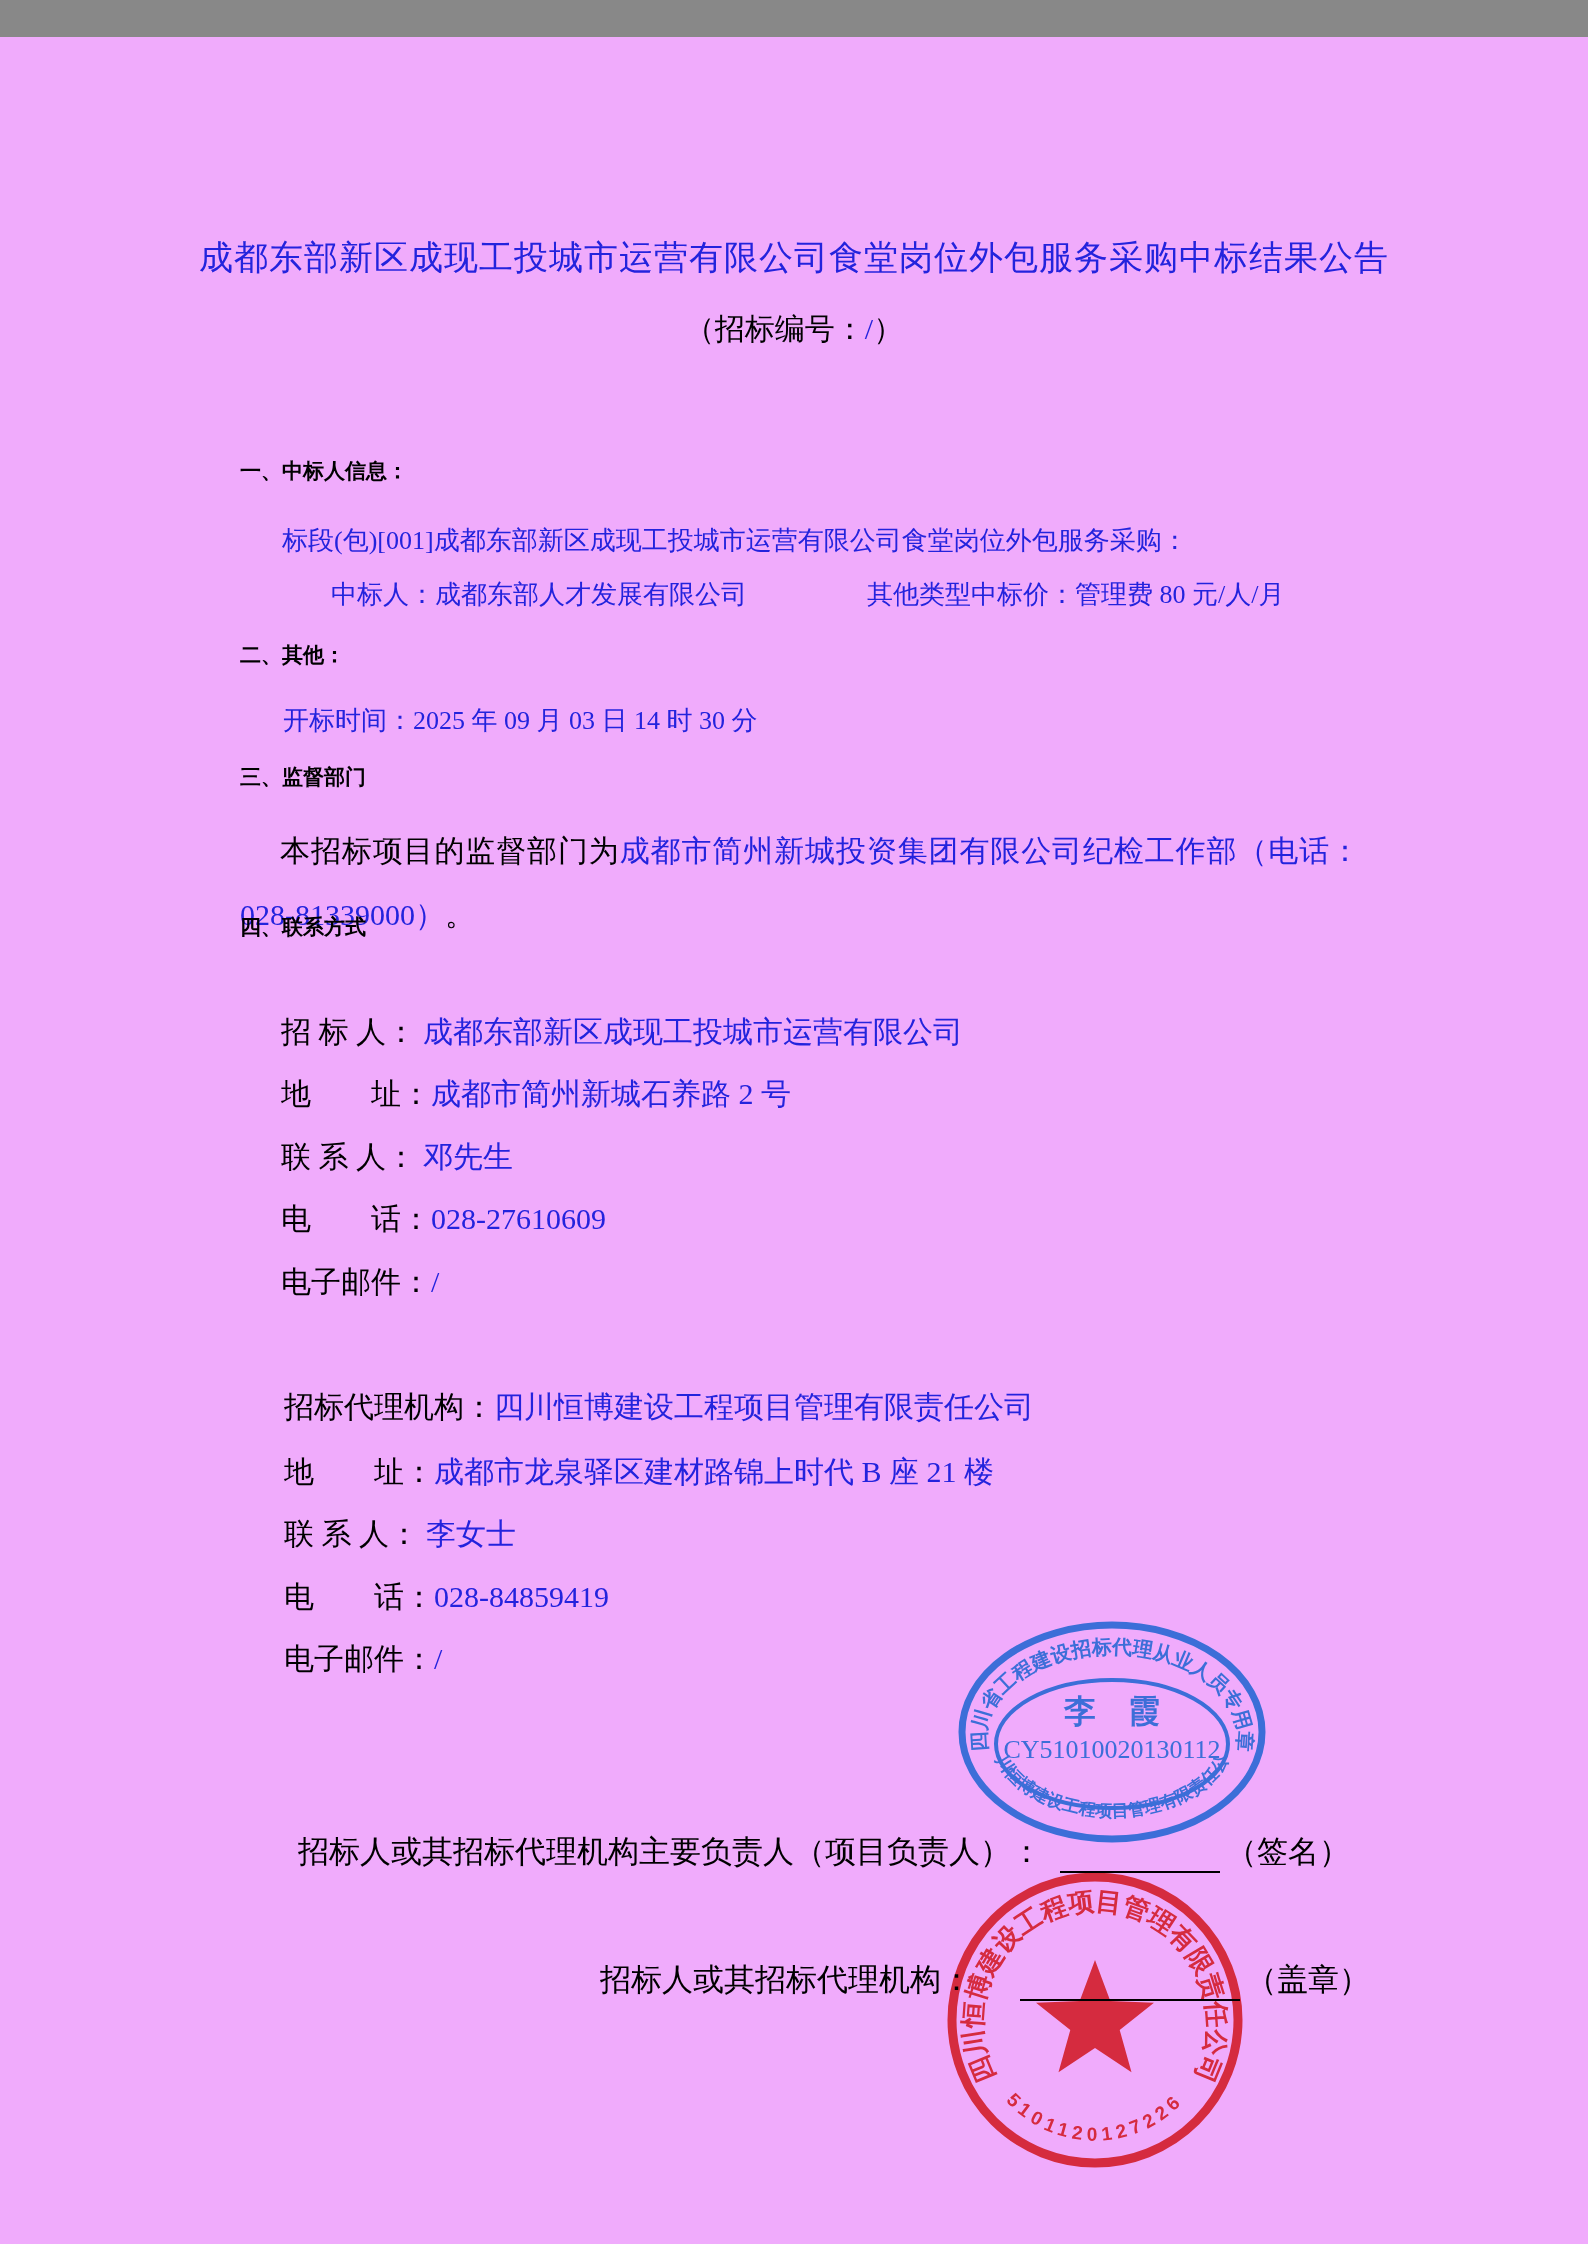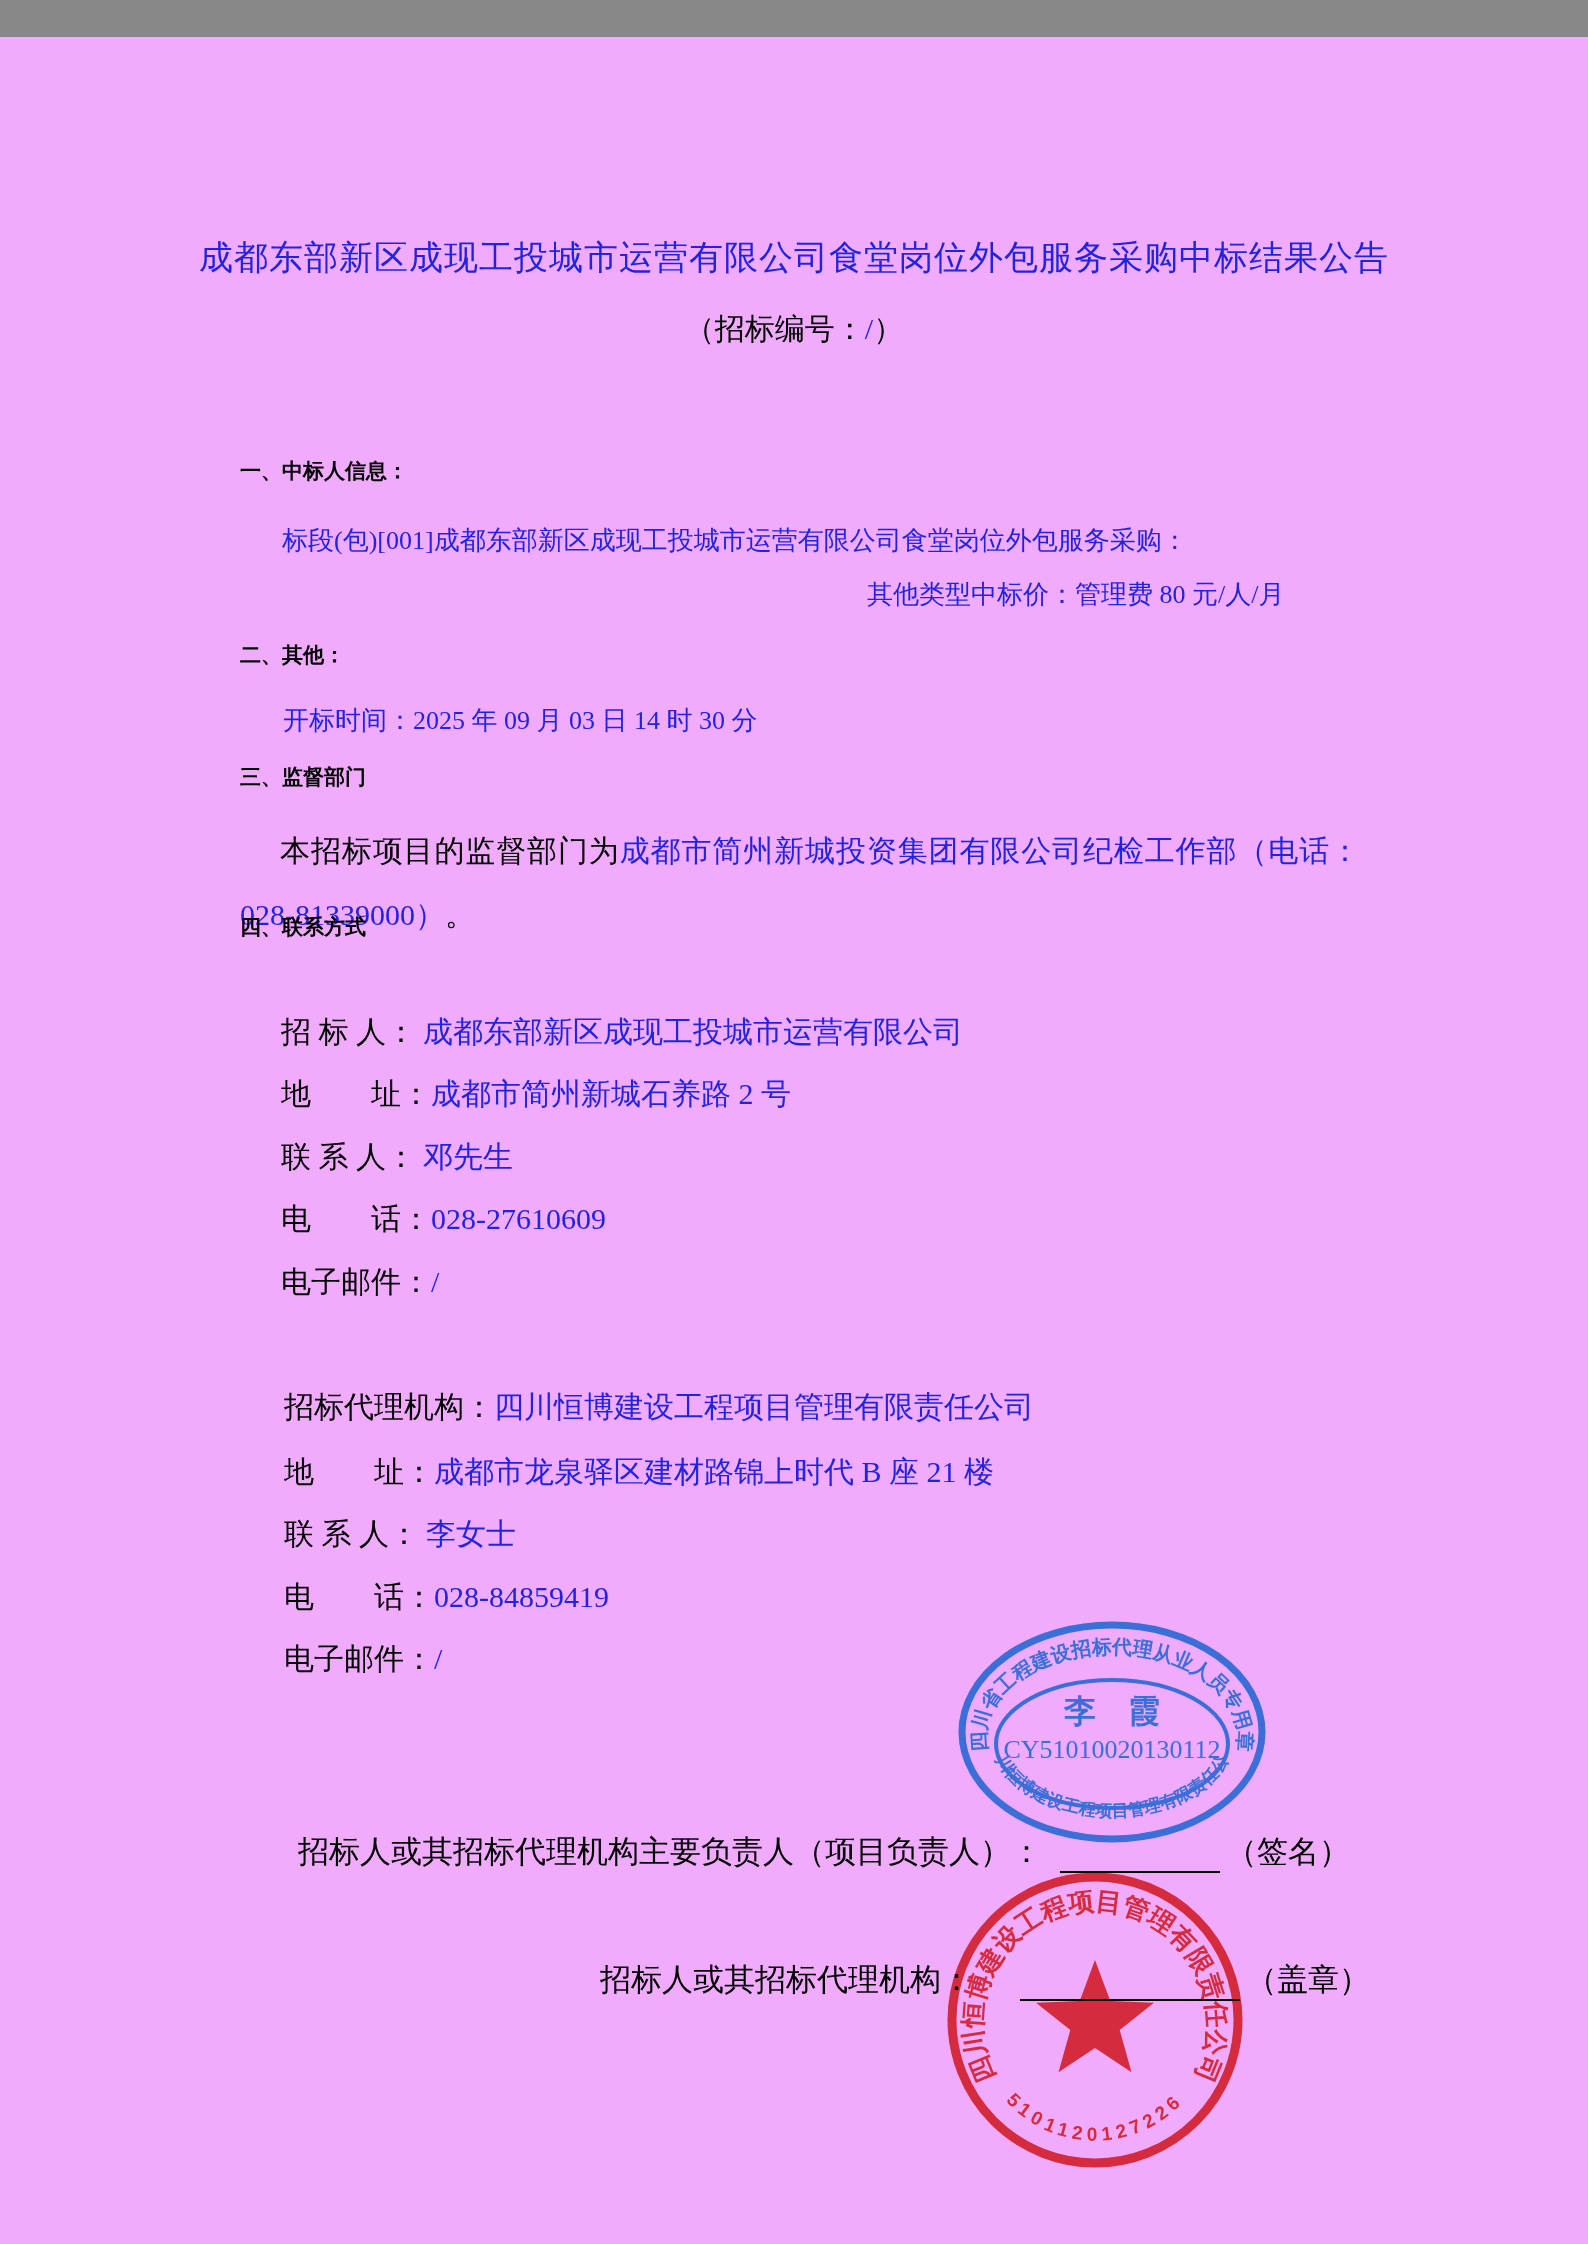--- a/index.html
+++ b/index.html
@@ -47,20 +47,21 @@
 
 <div class="page">
 
   <div class="doc-title">成都东部新区成现工投城市运营有限公司食堂岗位外包服务采购中标结果公告</div>
   <div class="doc-subtitle">
     <span>（招标编号：</span><span class="blue">/</span><span>）</span>
   </div>
 
   <div class="heading" style="top:420px;">一、中标人信息：</div>
   <div class="line blue" style="top:486px;left:282px;">标段(包)[001]成都东部新区成现工投城市运营有限公司食堂岗位外包服务采购：</div>
+  <div class="line blue" style="top:540px;left:331px;">中标人：成都东部人才发展有限公司</div>
   <div class="line blue" style="top:540px;left:867px;">其他类型中标价：管理费 80 元/人/月</div>
 
   <div class="heading" style="top:604px;">二、其他：</div>
   <div class="line blue" style="top:666px;left:283px;">开标时间：2025 年 09 月 03 日 14 时 30 分</div>
 
   <div class="heading" style="top:726px;">三、监督部门</div>
   <div class="para" style="top:782px;">
     <span>本招标项目的监督部门为</span><span class="blue">成都市简州新城投资集团有限公司纪检工作部（电话：028-81339000）</span><span>。</span>
   </div>
 

